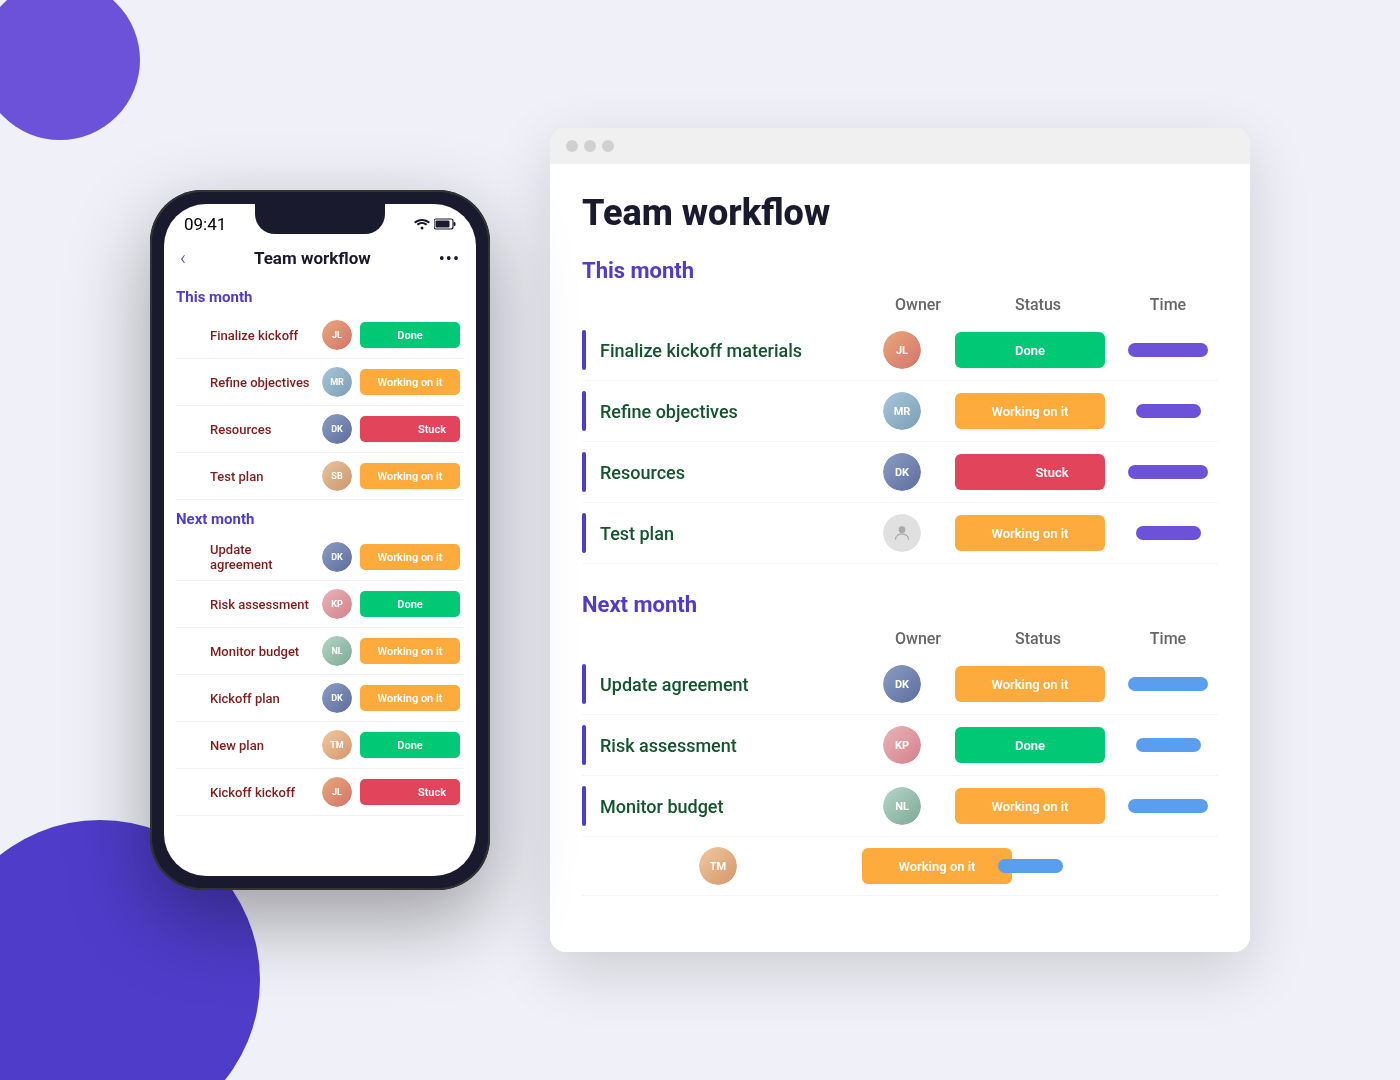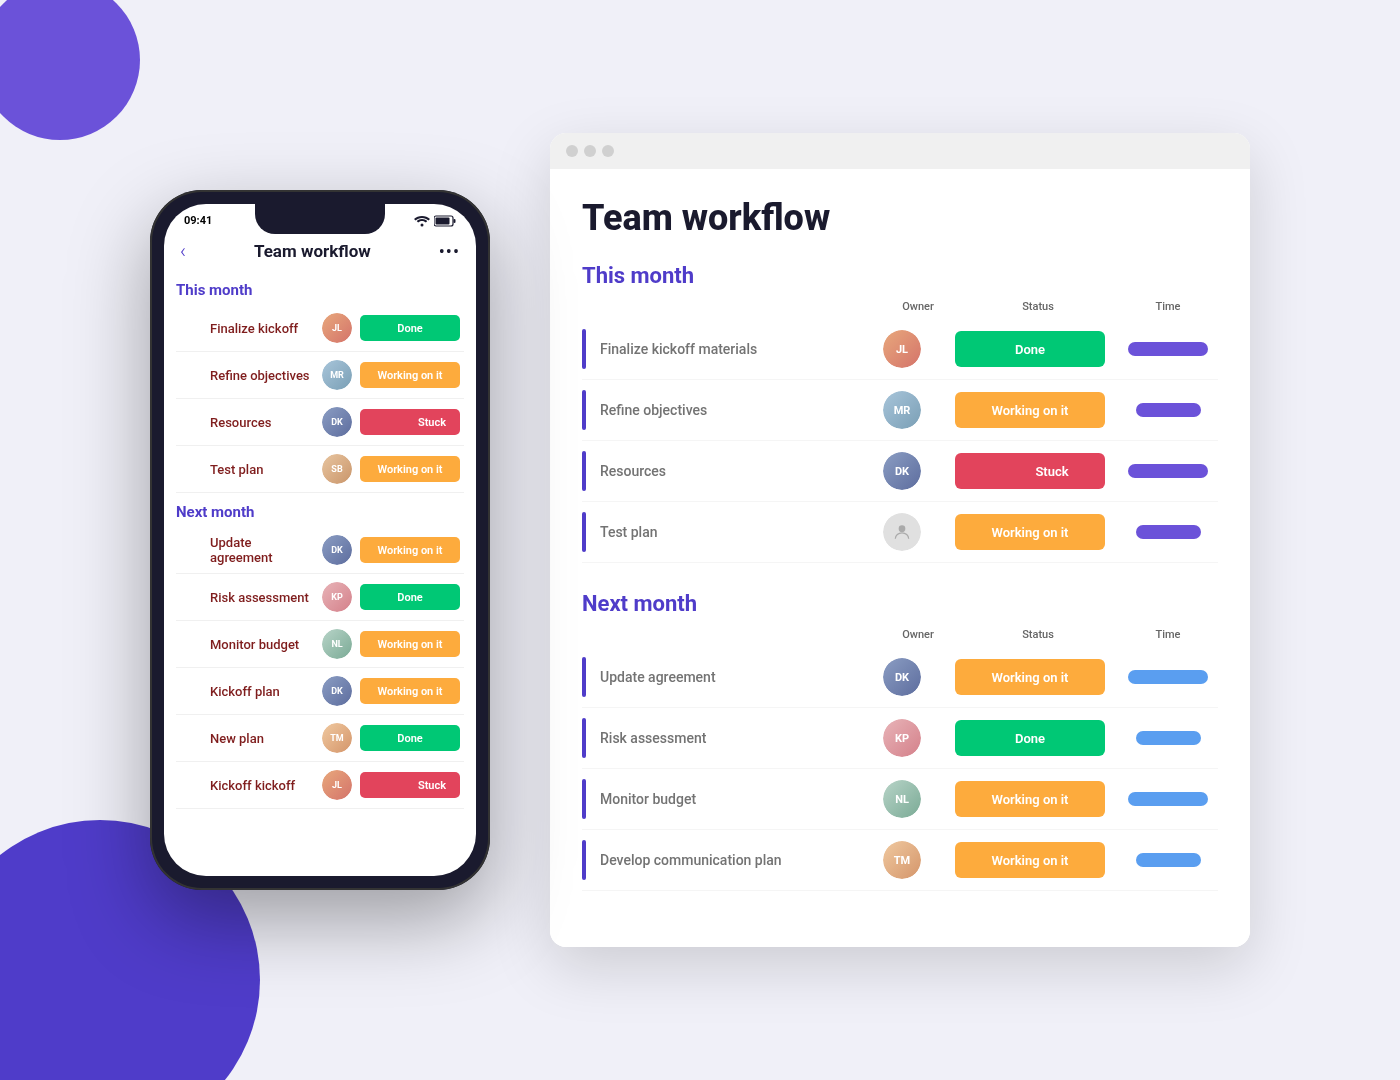--- a/index.html
+++ b/index.html
@@ -89,22 +89,22 @@
     .phone-status-bar {
       display: flex;
       justify-content: space-between;
       align-items: center;
       padding: 10px 20px 4px 20px;
       font-size: 12px;
       font-weight: 600;
     }
 
     .status-time {
-      font-size: 11px;
-      font-weight: 700;
+      font-size: 17px;
+      font-weight: 400;
     }
 
     .status-icons {
       display: flex;
       gap: 4px;
       align-items: center;
     }
 
     
     .phone-header {
@@ -236,21 +236,21 @@
     .desktop-table {
       width: 100%;
       margin-bottom: 28px;
     }
 
     .desktop-table-header {
       display: grid;
       grid-template-columns: 1fr 80px 160px 100px;
       padding: 0 0 6px 0;
       color: #666;
-      font-size: 11px;
+      font-size: 16px;
       font-weight: 500;
     }
 
     .desktop-table-header .col-owner,
     .desktop-table-header .col-status,
     .desktop-table-header .col-time {
       text-align: center;
     }
 
     .desktop-row {
@@ -271,22 +271,22 @@
     .desktop-row-indicator {
       width: 4px;
       height: 40px;
       background: #4f3cc9;
       border-radius: 2px;
       margin-right: 14px;
       flex-shrink: 0;
     }
 
     .desktop-row-label {
-      font-size: 14px;
-      color: #737373;
+      font-size: 18px;
+      color: #14532d;
       font-weight: 500;
     }
 
     .desktop-avatar {
       width: 38px;
       height: 38px;
       border-radius: 50%;
       overflow: hidden;
       margin: 0 auto;
       display: flex;
@@ -583,24 +583,20 @@
               <span class="desktop-row-label">Monitor budget</span>
             </div>
             <div class="desktop-avatar">
                 <div class="avatar-face av7">NL</div>
               </div>
             <div class="desktop-status-badge badge-working">Working on it</div>
             <div class="desktop-time-bar" style="background:#5a9ef0;"></div>
           </div>
 
           <div class="desktop-row">
-            <div class="desktop-row-label-wrap">
-              <div class="desktop-row-indicator"></div>
-              <span class="desktop-row-label">Develop communication plan</span>
-            </div>
             <div class="desktop-avatar">
                 <div class="avatar-face av8">TM</div>
               </div>
             <div class="desktop-status-badge badge-working">Working on it</div>
             <div class="desktop-time-bar short" style="background:#5a9ef0;"></div>
           </div>
         </div>
       </div>
     </div>
   </div>

